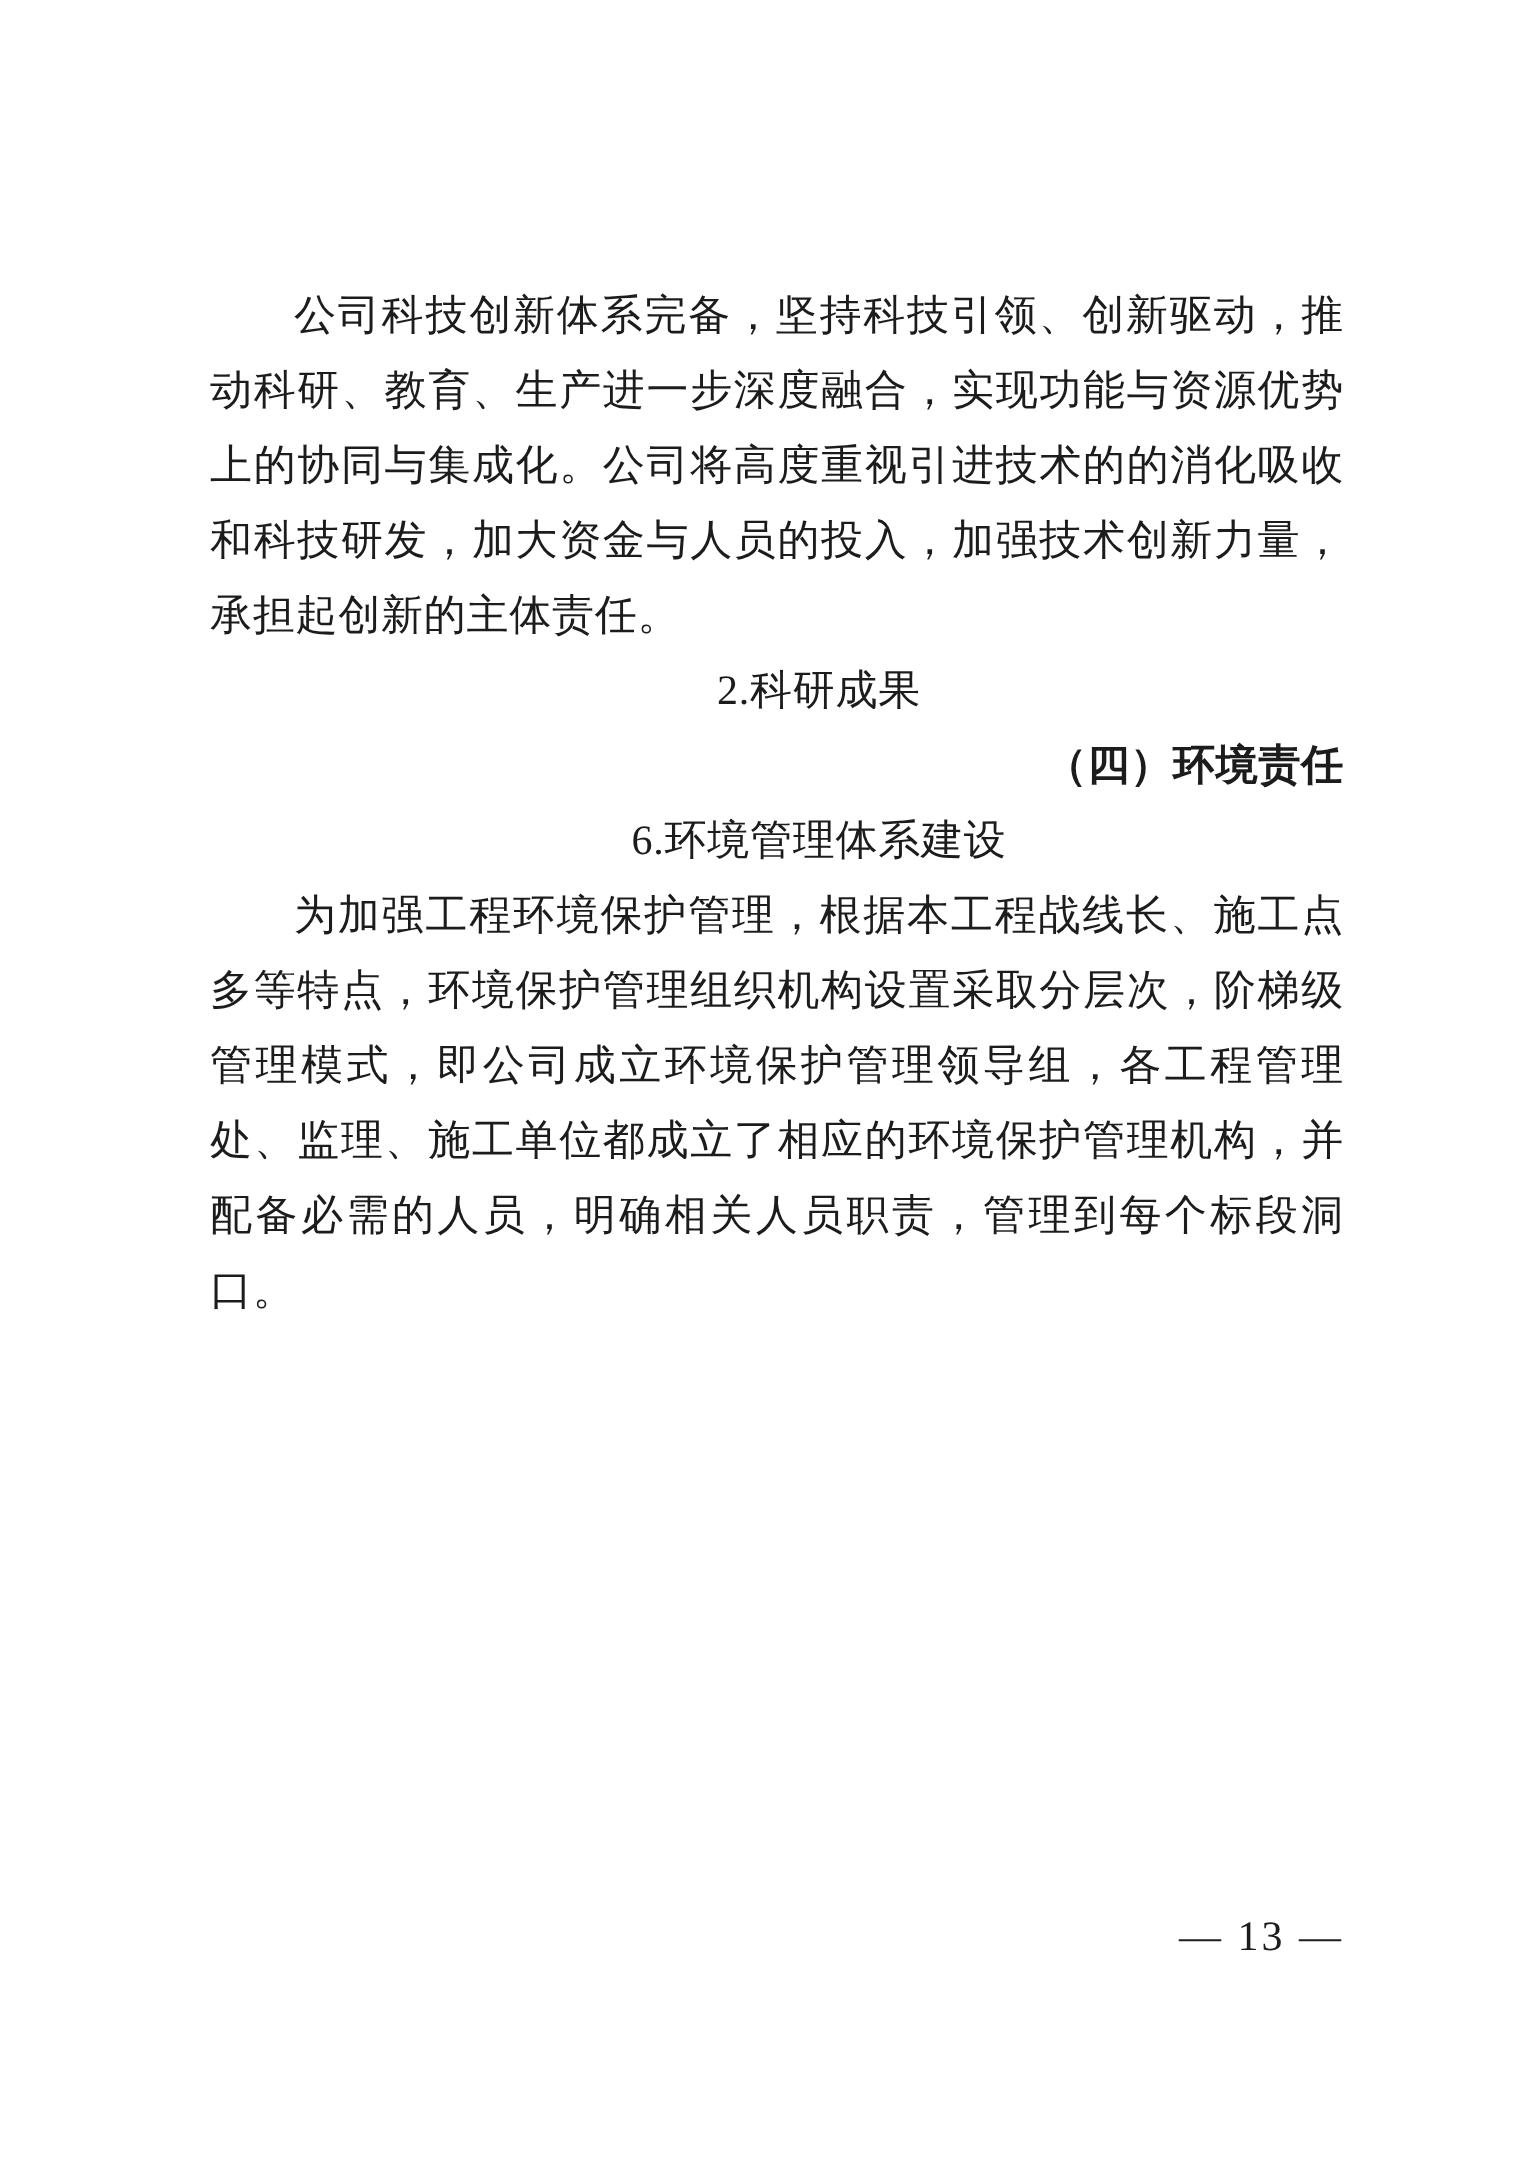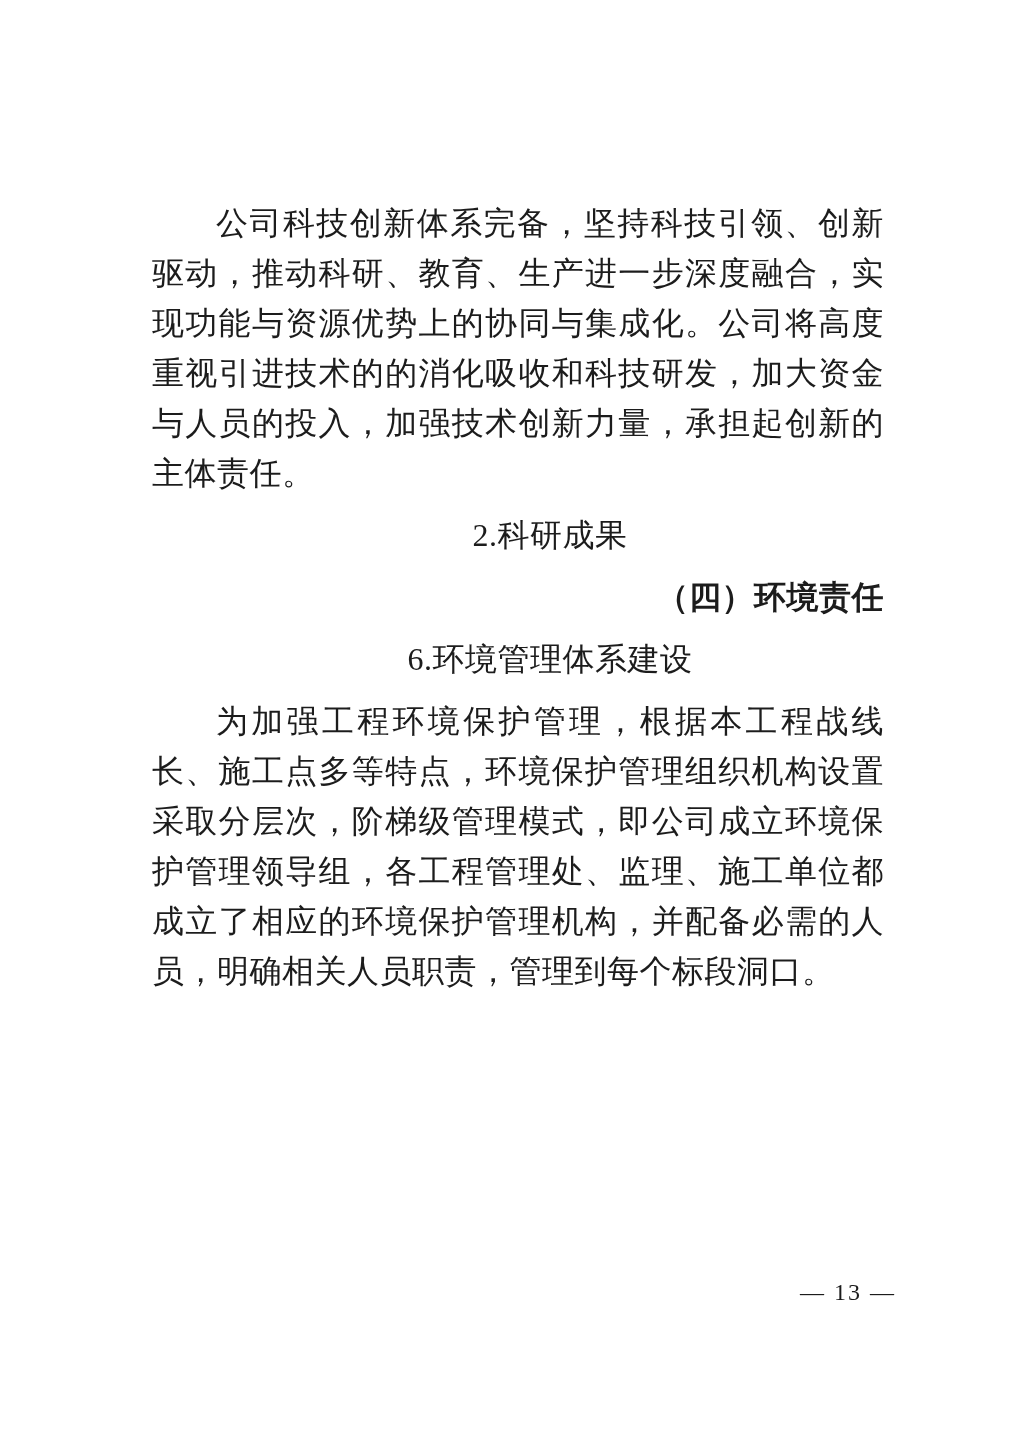--- a/index.html
+++ b/index.html
@@ -16,40 +16,40 @@
     color: #1c1c1c;
     overflow: hidden;
   }
   .content {
     position: absolute;
     left: 140px;
     top: 186px;
     width: 756px;
   }
   .para {
-    margin: 12px;
-    font-size: 32px;
+    margin: 0;
+    font-size: 28px;
     line-height: 50px;
     text-align: justify;
     text-indent: 2em;
     letter-spacing: 0.5px;
     word-break: break-all;
   }
   .para.heading {
     font-weight: 700;
     text-align: right;
   }
   .para.subheading {
     text-align: center;
   }
   .page-number {
     position: absolute;
     top: 1272px;
     right: 128px;
-    font-size: 24px;
+    font-size: 28px;
     line-height: 40px;
     color: #1c1c1c;
     letter-spacing: 2px;
     white-space: nowrap;
     font-family: Liberation Serif, serif;
   }
 </style>
 </head>
 <body>
 

